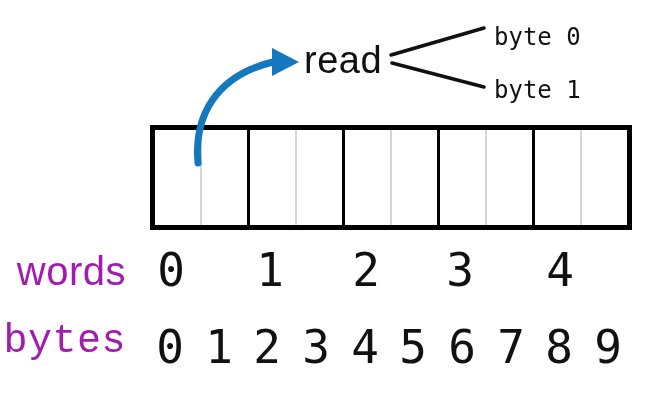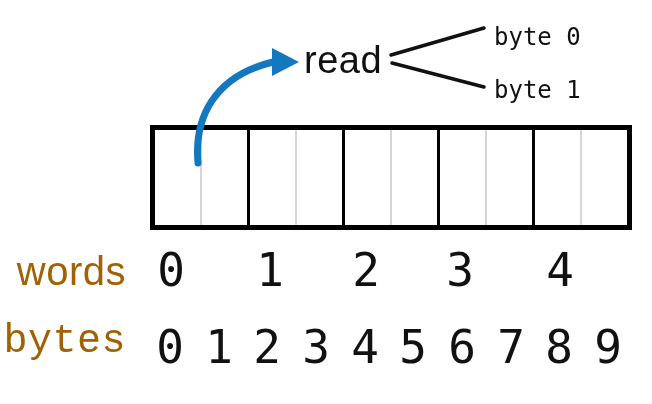--- a/index.html
+++ b/index.html
@@ -37,21 +37,21 @@
     font-size:24px;line-height:40px;color:#111;
     white-space:pre;
   }
   .byte0{top:17px;}
   .byte1{top:70px;text-align:center;}
 
   .row-label{
     position:absolute;left:0;width:126px;
     text-align:right;
     font-size:40px;line-height:1;
-    color:#a16207;
+    color:#a21caf;
     letter-spacing:0.5px;
   }
   .words-label{top:251px;}
   .bytes-label{top:322px;font-family:Liberation Mono, monospace;}
 
   .num{
     position:absolute;
     transform:translateX(-50%);
     font-size:46px;line-height:1;color:#111;
     white-space:pre;

